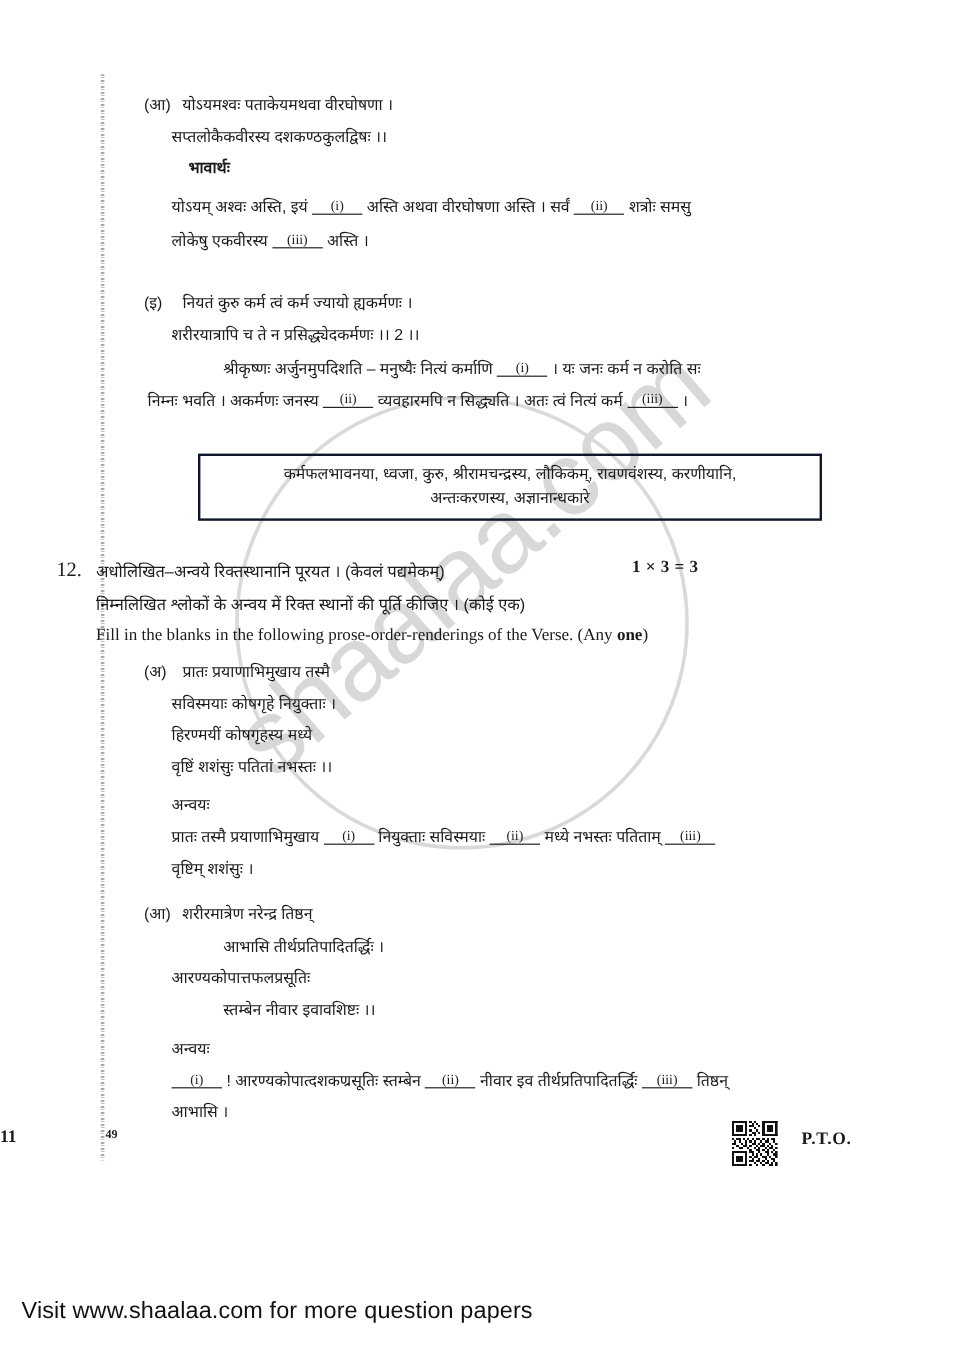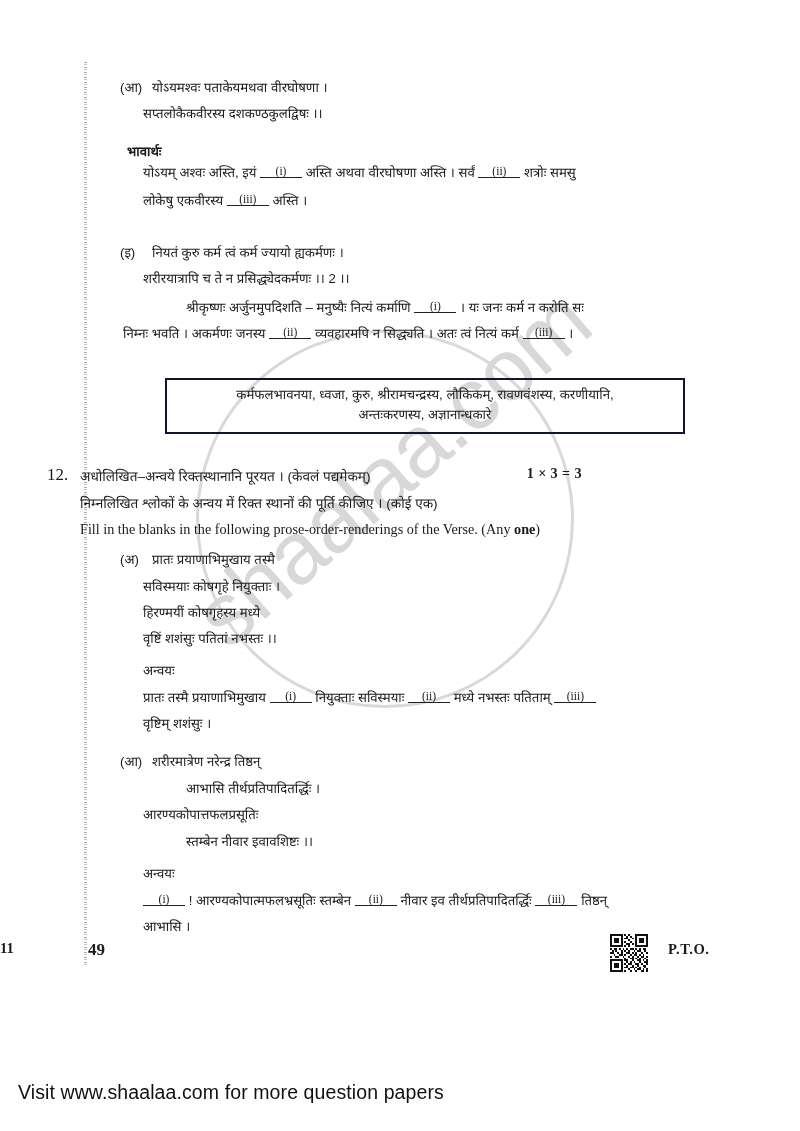--- a/index.html
+++ b/index.html
@@ -122,21 +122,21 @@
   #q12-number { position: absolute; left: 47px; top: 465px; font-size: 17px; }
   #q12-marks {
     position: absolute; right: 90px; top: 465px;
     font-size: 14.2px; font-weight: bold; letter-spacing: .4px;
   }
 
   
   #footer { position: absolute; left: 0; top: 940px; width: 800px; height: 40px; z-index: 2; }
   #footer-left {
     position: absolute; left: 88px; top: 0;
-    font-size: 17px; font-weight: bold;
+    font-size: 10px; font-weight: bold;
   }
   #footer-center {
     position: absolute; left: 0; top: 0; width: 800px;
     font-size: 14.6px; font-weight: bold;
   }
   #footer-pto {
     position: absolute; left: 668px; top: 1px;
     font-size: 14.6px; font-weight: bold; letter-spacing: .5px;
   }
   #qr-code {
@@ -170,21 +170,21 @@
 
 <div id="page">
 
   <div class="line dev" style="left:120px; top:78px;">
     <span>(आ)</span>
     <span class="sp" style="width:6px"></span><span>योऽयमश्वः पताकेयमथवा वीरघोषणा ।</span>
   </div>
 
   <div class="line dev" style="left:143px; top:104px;">सप्तलोकैकवीरस्य दशकण्ठकुलद्विषः ।।</div>
 
-  <div class="line dev" style="left:127px; top:130px; font-weight:bold;margin-top:12px;">भावार्थः</div>
+  <div class="line dev" style="left:157px; top:130px; font-weight:bold;">भावार्थः</div>
 
   <div class="line dev" style="left:143px; top:163px;">
     <span>योऽयम् अश्वः अस्ति, इयं</span>
     <span class="blank" style="min-width:36px">(i)</span>
     <span>अस्ति अथवा वीरघोषणा अस्ति । सर्वं</span>
     <span class="blank" style="min-width:36px">(ii)</span>
     <span>शत्रोः समसु</span>
   </div>
 
   <div class="line dev" style="left:143px; top:191px;">
@@ -248,21 +248,21 @@
     <span class="sp" style="width:6px"></span><span>शरीरमात्रेण नरेन्द्र तिष्ठन्</span>
   </div>
   <div class="line dev" style="left:186px; top:779px;">आभासि तीर्थप्रतिपादितर्द्धिः ।</div>
   <div class="line dev" style="left:143px; top:805px;">आरण्यकोपात्तफलप्रसूतिः</div>
   <div class="line dev" style="left:186px; top:832px;">स्तम्बेन नीवार इवावशिष्टः ।।</div>
 
   <div class="line dev" style="left:143px; top:864px;">अन्वयः</div>
 
   <div class="line dev" style="left:143px; top:891px;">
     <span class="blank" style="min-width:36px">(i)</span>
-    <span>! आरण्यकोपात्मफलभ्रसूतिः स्तम्बेन</span>
+    <span>! आरण्यकोपात्दशकण्रसूतिः स्तम्बेन</span>
     <span class="blank" style="min-width:36px">(ii)</span>
     <span>नीवार इव तीर्थप्रतिपादितर्द्धिः</span>
     <span class="blank" style="min-width:36px">(iii)</span>
     <span>तिष्ठन्</span>
   </div>
   <div class="line dev" style="left:143px; top:917px;">आभासि ।</div>
 
 </div>
 
 <div id="footer">

